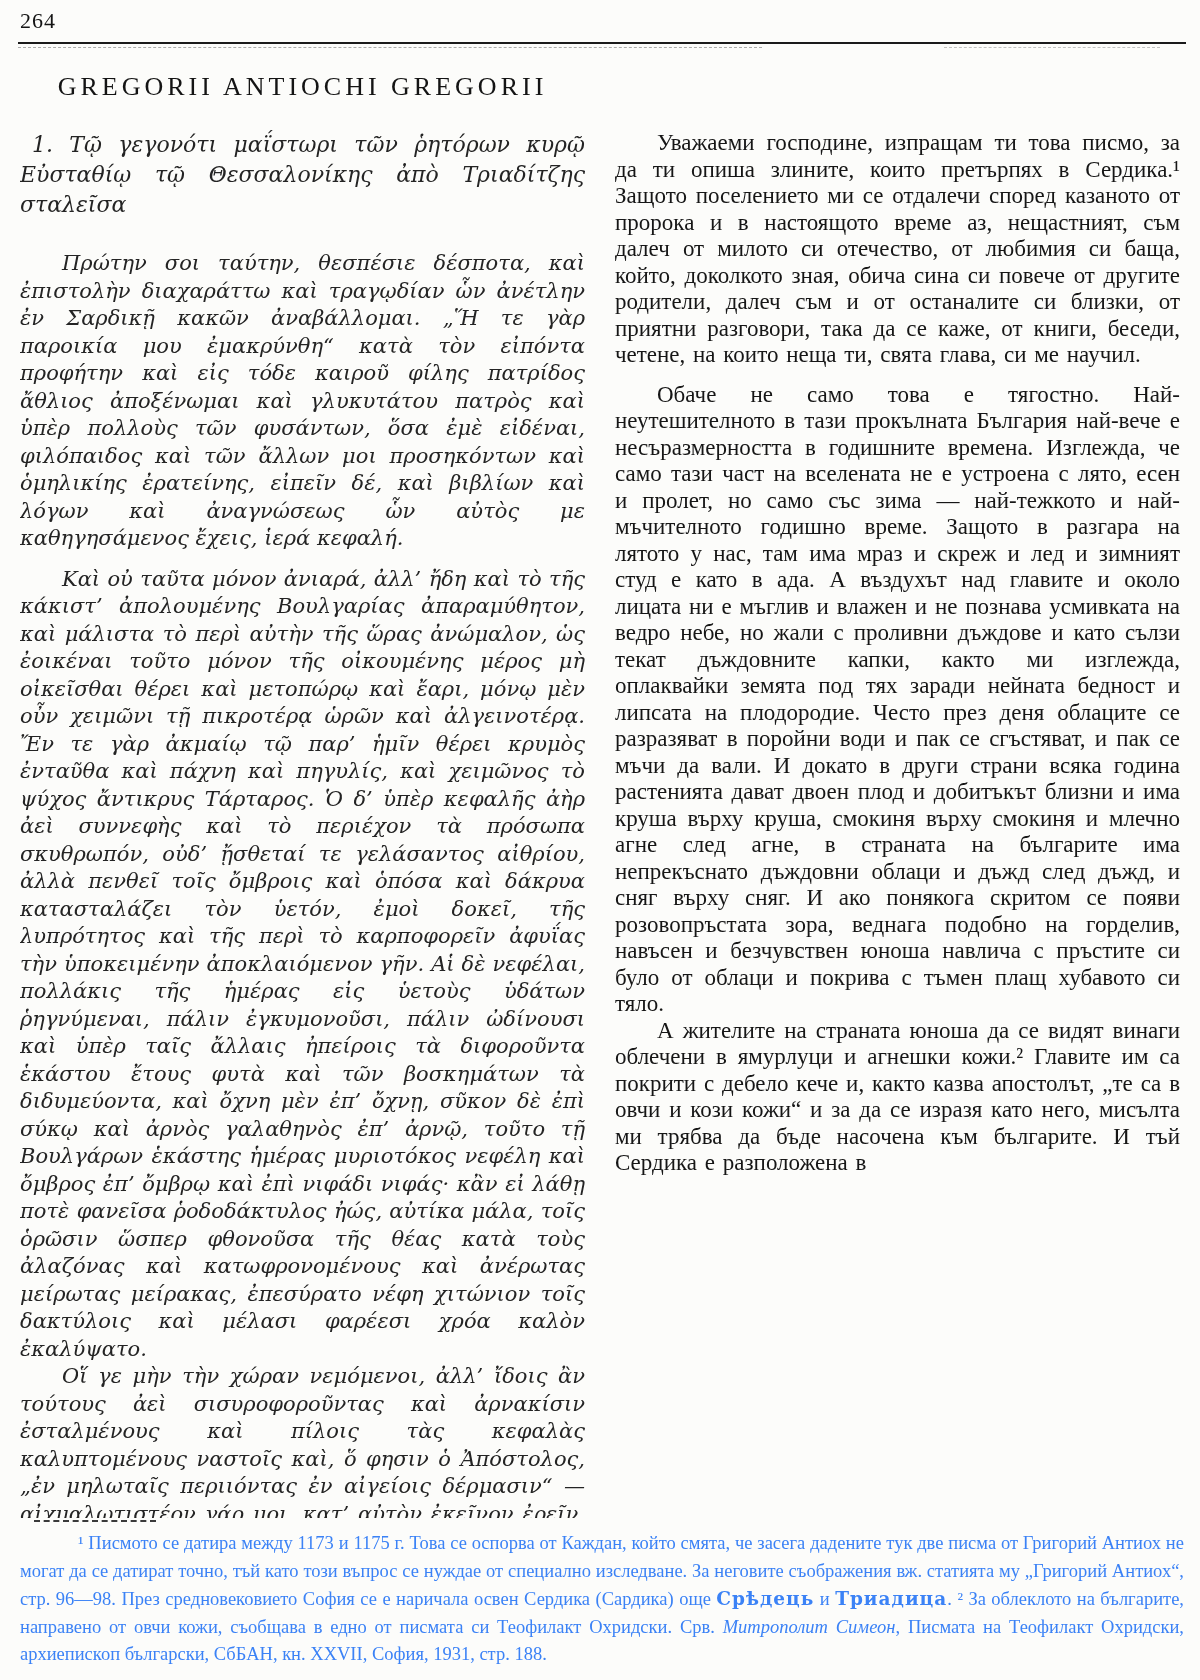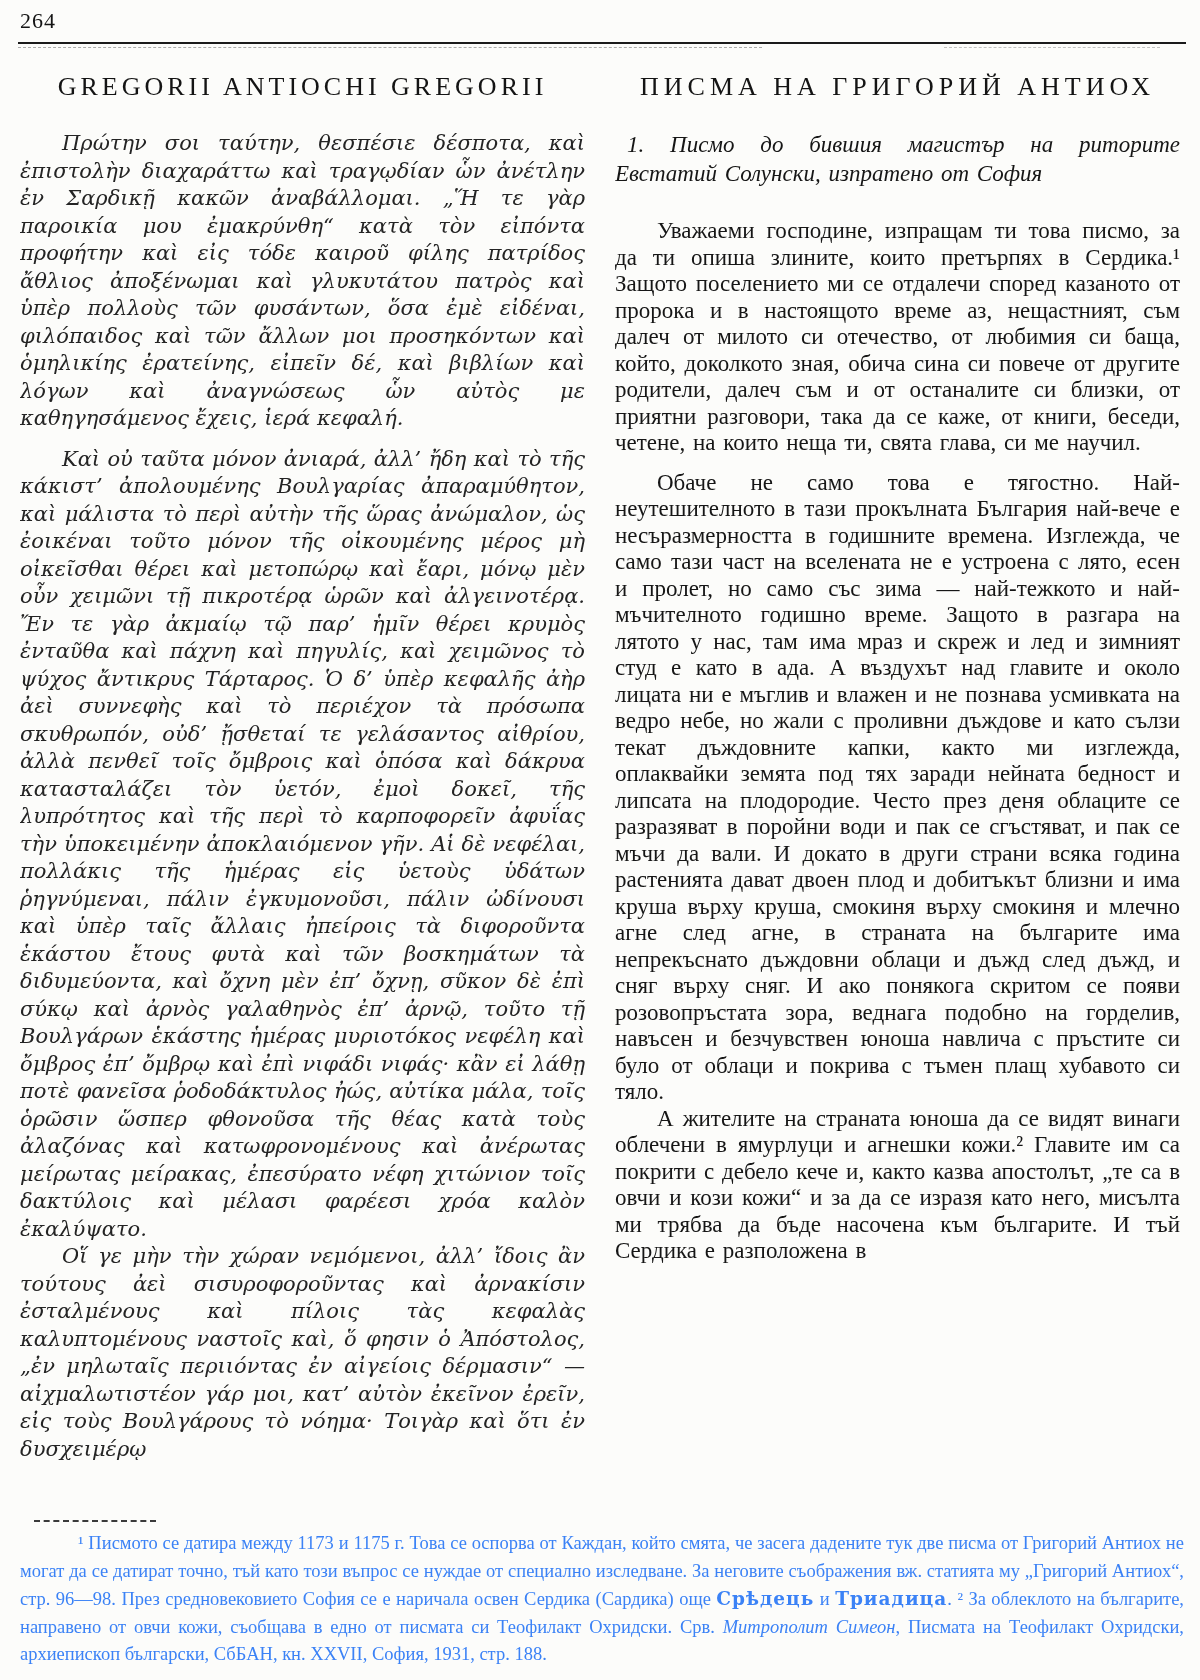--- a/index.html
+++ b/index.html
@@ -58,32 +58,31 @@
 <div class="page">
 
   <div class="header">
     <span class="page-number">264</span>
   </div>
   <div class="rule"></div>
   <div class="rule-ghost"></div>
   <div class="rule-ghost2"></div>
 
   <div class="col-title left">GREGORII ANTIOCHI GREGORII</div>
-  <div class="col-title right">ПИСМА НА ГРИГОРИЙ АНТИОХ</div>
 
   <div class="columns">
 
     <div class="col col-left">
+      <p class="subtitle">1. Τῷ γεγονότι μαΐστωρι τῶν ῥητόρων κυρῷ Εὐσταθίῳ τῷ Θεσσαλονίκης ἀπὸ Τριαδίτζης σταλεῖσα</p>
       <p class="para">Πρώτην σοι ταύτην, θεσπέσιε δέσποτα, καὶ ἐπιστολὴν διαχαράττω καὶ τραγῳδίαν ὧν ἀνέτλην ἐν Σαρδικῇ κακῶν ἀναβάλλομαι. „Ἥ τε γὰρ παροικία μου ἐμακρύνθη“ κατὰ τὸν εἰπόντα προφήτην καὶ εἰς τόδε καιροῦ φίλης πατρίδος ἄθλιος ἀποξένωμαι καὶ γλυκυτάτου πατρὸς καὶ ὑπὲρ πολλοὺς τῶν φυσάντων, ὅσα ἐμὲ εἰδέναι, φιλόπαιδος καὶ τῶν ἄλλων μοι προσηκόντων καὶ ὁμηλικίης ἐρατείνης, εἰπεῖν δέ, καὶ βιβλίων καὶ λόγων καὶ ἀναγνώσεως ὧν αὐτὸς με καθηγησάμενος ἔχεις, ἱερά κεφαλή.</p>
       <p class="para">Καὶ οὐ ταῦτα μόνον ἀνιαρά, ἀλλ’ ἤδη καὶ τὸ τῆς κάκιστ’ ἀπολουμένης Βουλγαρίας ἀπαραμύθητον, καὶ μάλιστα τὸ περὶ αὐτὴν τῆς ὥρας ἀνώμαλον, ὡς ἐοικέναι τοῦτο μόνον τῆς οἰκουμένης μέρος μὴ οἰκεῖσθαι θέρει καὶ μετοπώρῳ καὶ ἔαρι, μόνῳ μὲν οὖν χειμῶνι τῇ πικροτέρᾳ ὡρῶν καὶ ἀλγεινοτέρᾳ. Ἔν τε γὰρ ἀκμαίῳ τῷ παρ’ ἡμῖν θέρει κρυμὸς ἐνταῦθα καὶ πάχνη καὶ πηγυλίς, καὶ χειμῶνος τὸ ψύχος ἄντικρυς Τάρταρος. Ὁ δ’ ὑπὲρ κεφαλῆς ἀὴρ ἀεὶ συννεφὴς καὶ τὸ περιέχον τὰ πρόσωπα σκυθρωπόν, οὐδ’ ᾔσθεταί τε γελάσαντος αἰθρίου, ἀλλὰ πενθεῖ τοῖς ὄμβροις καὶ ὁπόσα καὶ δάκρυα κατασταλάζει τὸν ὑετόν, ἐμοὶ δοκεῖ, τῆς λυπρότητος καὶ τῆς περὶ τὸ καρποφορεῖν ἀφυΐας τὴν ὑποκειμένην ἀποκλαιόμενον γῆν. Αἱ δὲ νεφέλαι, πολλάκις τῆς ἡμέρας εἰς ὑετοὺς ὑδάτων ῥηγνύμεναι, πάλιν ἐγκυμονοῦσι, πάλιν ὠδίνουσι καὶ ὑπὲρ ταῖς ἄλλαις ἠπείροις τὰ διφοροῦντα ἑκάστου ἔτους φυτὰ καὶ τῶν βοσκημάτων τὰ διδυμεύοντα, καὶ ὄχνη μὲν ἐπ’ ὄχνῃ, σῦκον δὲ ἐπὶ σύκῳ καὶ ἀρνὸς γαλαθηνὸς ἐπ’ ἀρνῷ, τοῦτο τῇ Βουλγάρων ἑκάστης ἡμέρας μυριοτόκος νεφέλη καὶ ὄμβρος ἐπ’ ὄμβρῳ καὶ ἐπὶ νιφάδι νιφάς· κἂν εἰ λάθῃ ποτὲ φανεῖσα ῥοδοδάκτυλος ἠώς, αὐτίκα μάλα, τοῖς ὁρῶσιν ὥσπερ φθονοῦσα τῆς θέας κατὰ τοὺς ἀλαζόνας καὶ κατωφρονομένους καὶ ἀνέρωτας μείρωτας μείρακας, ἐπεσύρατο νέφη χιτώνιον τοῖς δακτύλοις καὶ μέλασι φαρέεσι χρόα καλὸν ἐκαλύψατο.</p>
       <p class="para tight">Οἵ γε μὴν τὴν χώραν νεμόμενοι, ἀλλ’ ἴδοις ἂν τούτους ἀεὶ σισυροφοροῦντας καὶ ἀρνακίσιν ἐσταλμένους καὶ πίλοις τὰς κεφαλὰς καλυπτομένους ναστοῖς καὶ, ὅ φησιν ὁ Ἀπόστολος, „ἐν μηλωταῖς περιιόντας ἐν αἰγείοις δέρμασιν“ — αἰχμαλωτιστέον γάρ μοι, κατ’ αὐτὸν ἐκεῖνον ἐρεῖν, εἰς τοὺς Βουλγάρους τὸ νόημα· Τοιγὰρ καὶ ὅτι ἐν δυσχειμέρῳ</p>
     </div>
 
     <div class="col col-right">
-      <p class="subtitle">1. Писмо до бившия магистър на риторите Евстатий Солунски, изпратено от София</p>
       <p class="para">Уважаеми господине, изпращам ти това писмо, за да ти опиша злините, които претърпях в Сердика.¹ Защото поселението ми се отдалечи според казаното от пророка и в настоящото време аз, нещастният, съм далеч от милото си отечество, от любимия си баща, който, доколкото зная, обича сина си повече от другите родители, далеч съм и от останалите си близки, от приятни разговори, така да се каже, от книги, беседи, четене, на които неща ти, свята глава, си ме научил.</p>
       <p class="para">Обаче не само това е тягостно. Най-неутешителното в тази прокълната България най-вече е несъразмерността в годишните времена. Изглежда, че само тази част на вселената не е устроена с лято, есен и пролет, но само със зима — най-тежкото и най-мъчителното годишно време. Защото в разгара на лятото у нас, там има мраз и скреж и лед и зимният студ е като в ада. А въздухът над главите и около лицата ни е мъглив и влажен и не познава усмивката на ведро небе, но жали с проливни дъждове и като сълзи текат дъждовните капки, както ми изглежда, оплаквайки земята под тях заради нейната бедност и липсата на плодородие. Често през деня облаците се разразяват в поройни води и пак се сгъстяват, и пак се мъчи да вали. И докато в други страни всяка година растенията дават двоен плод и добитъкът близни и има круша върху круша, смокиня върху смокиня и млечно агне след агне, в страната на българите има непрекъснато дъждовни облаци и дъжд след дъжд, и сняг върху сняг. И ако понякога скритом се появи розовопръстата зора, веднага подобно на горделив, навъсен и безчувствен юноша навлича с пръстите си було от облаци и покрива с тъмен плащ хубавото си тяло.</p>
       <p class="para tight">А жителите на страната юноша да се видят винаги облечени в ямурлуци и агнешки кожи.² Главите им са покрити с дебело кече и, както казва апостолът, „те са в овчи и кози кожи“ и за да се изразя като него, мисълта ми трябва да бъде насочена към българите. И тъй Сердика е разположена в</p>
     </div>
 
   </div>
 
   <div class="fn-sep"></div>
 
   <div class="footnotes">

